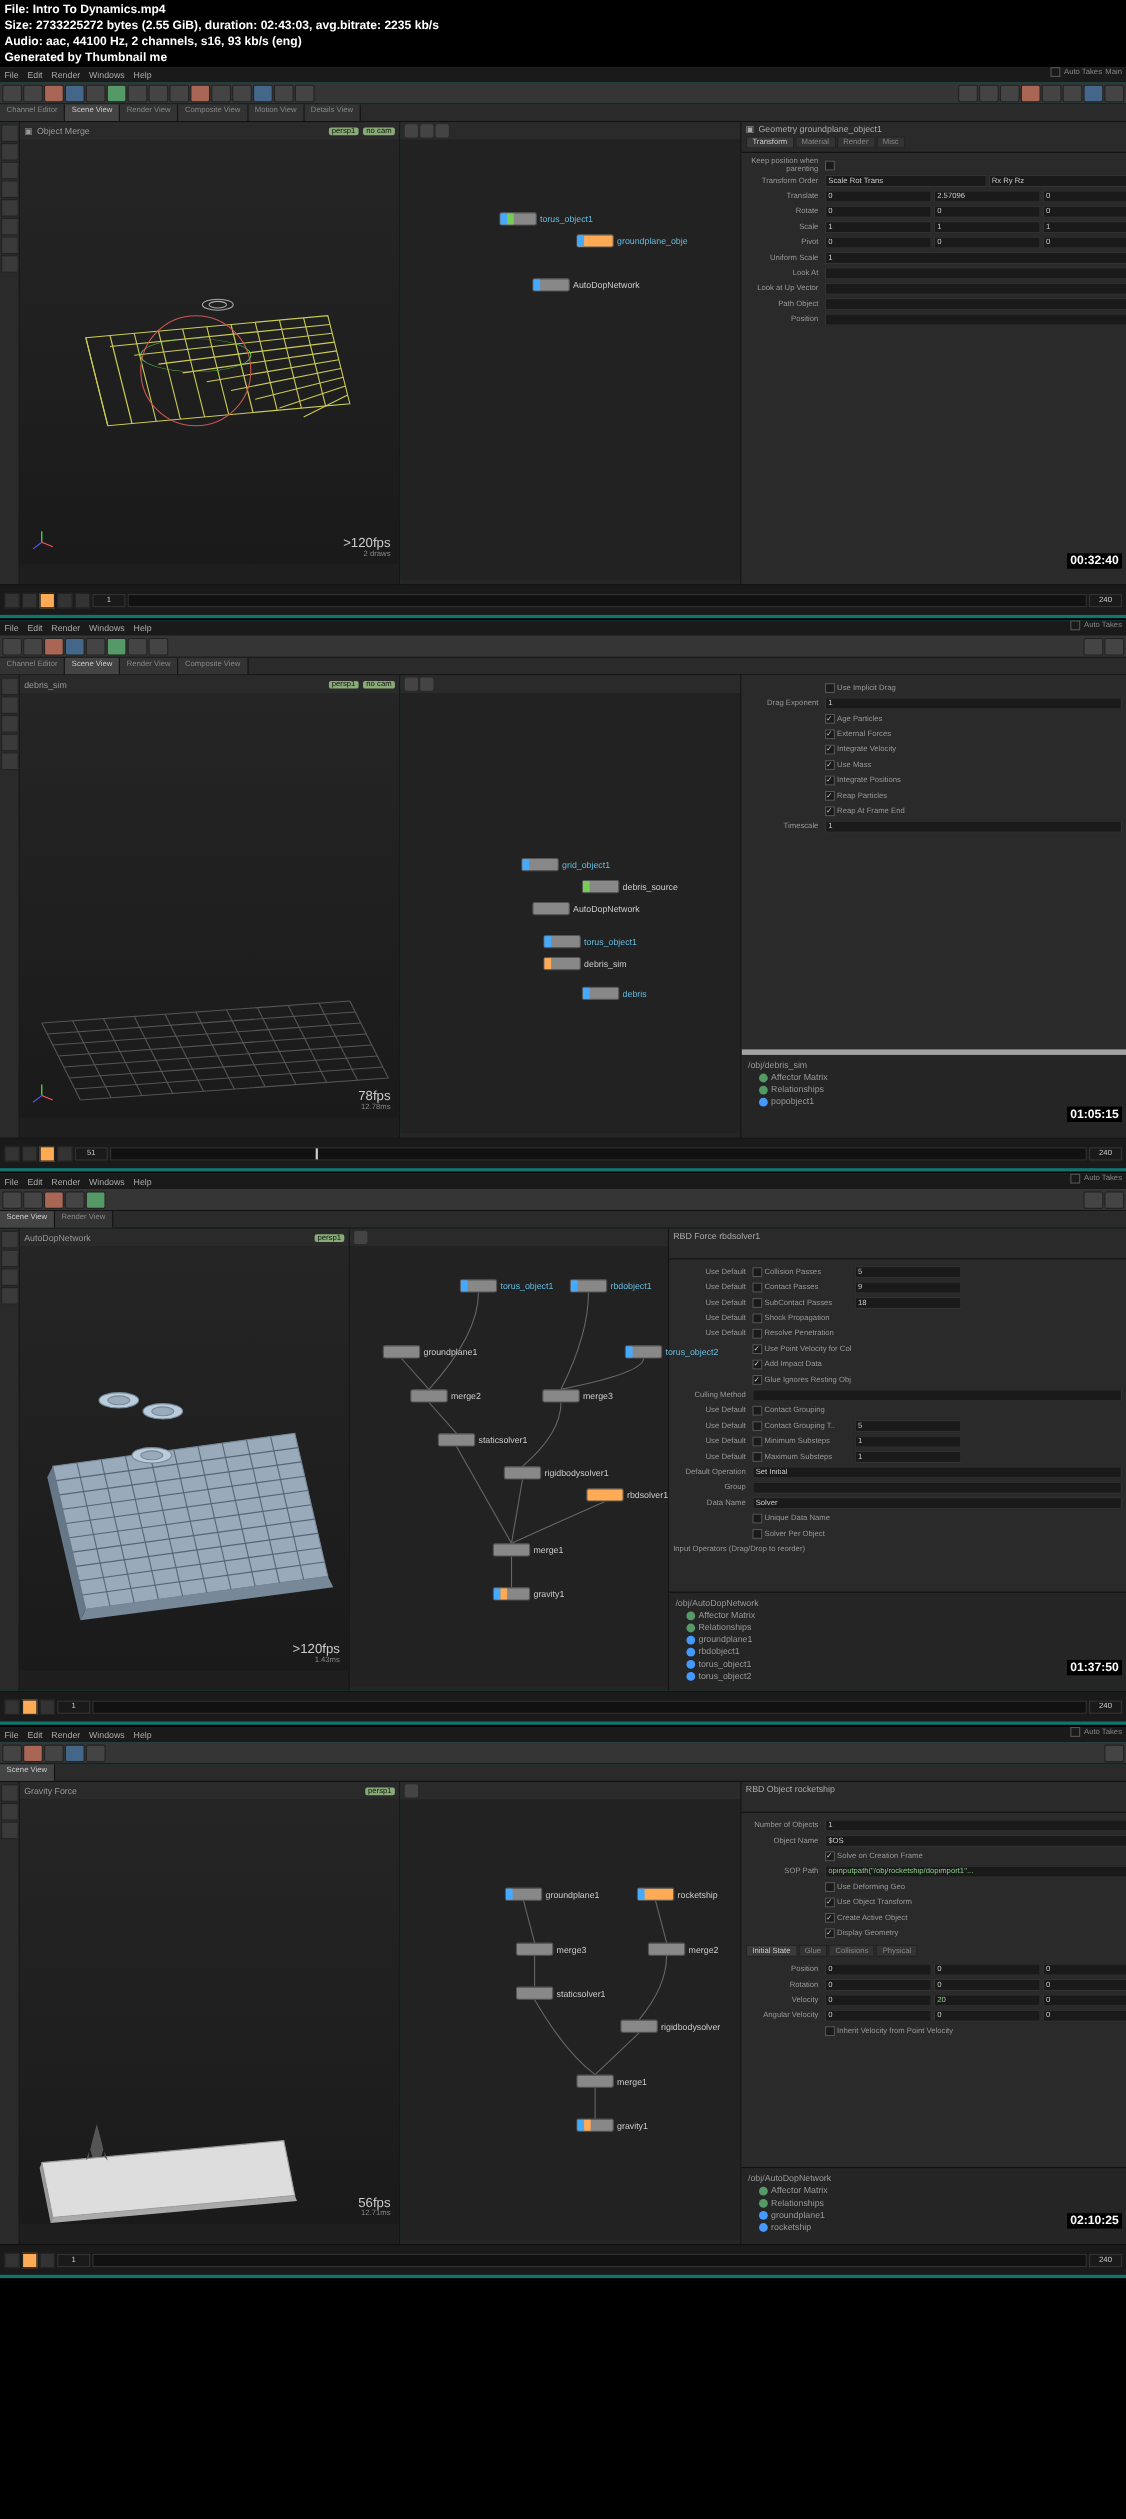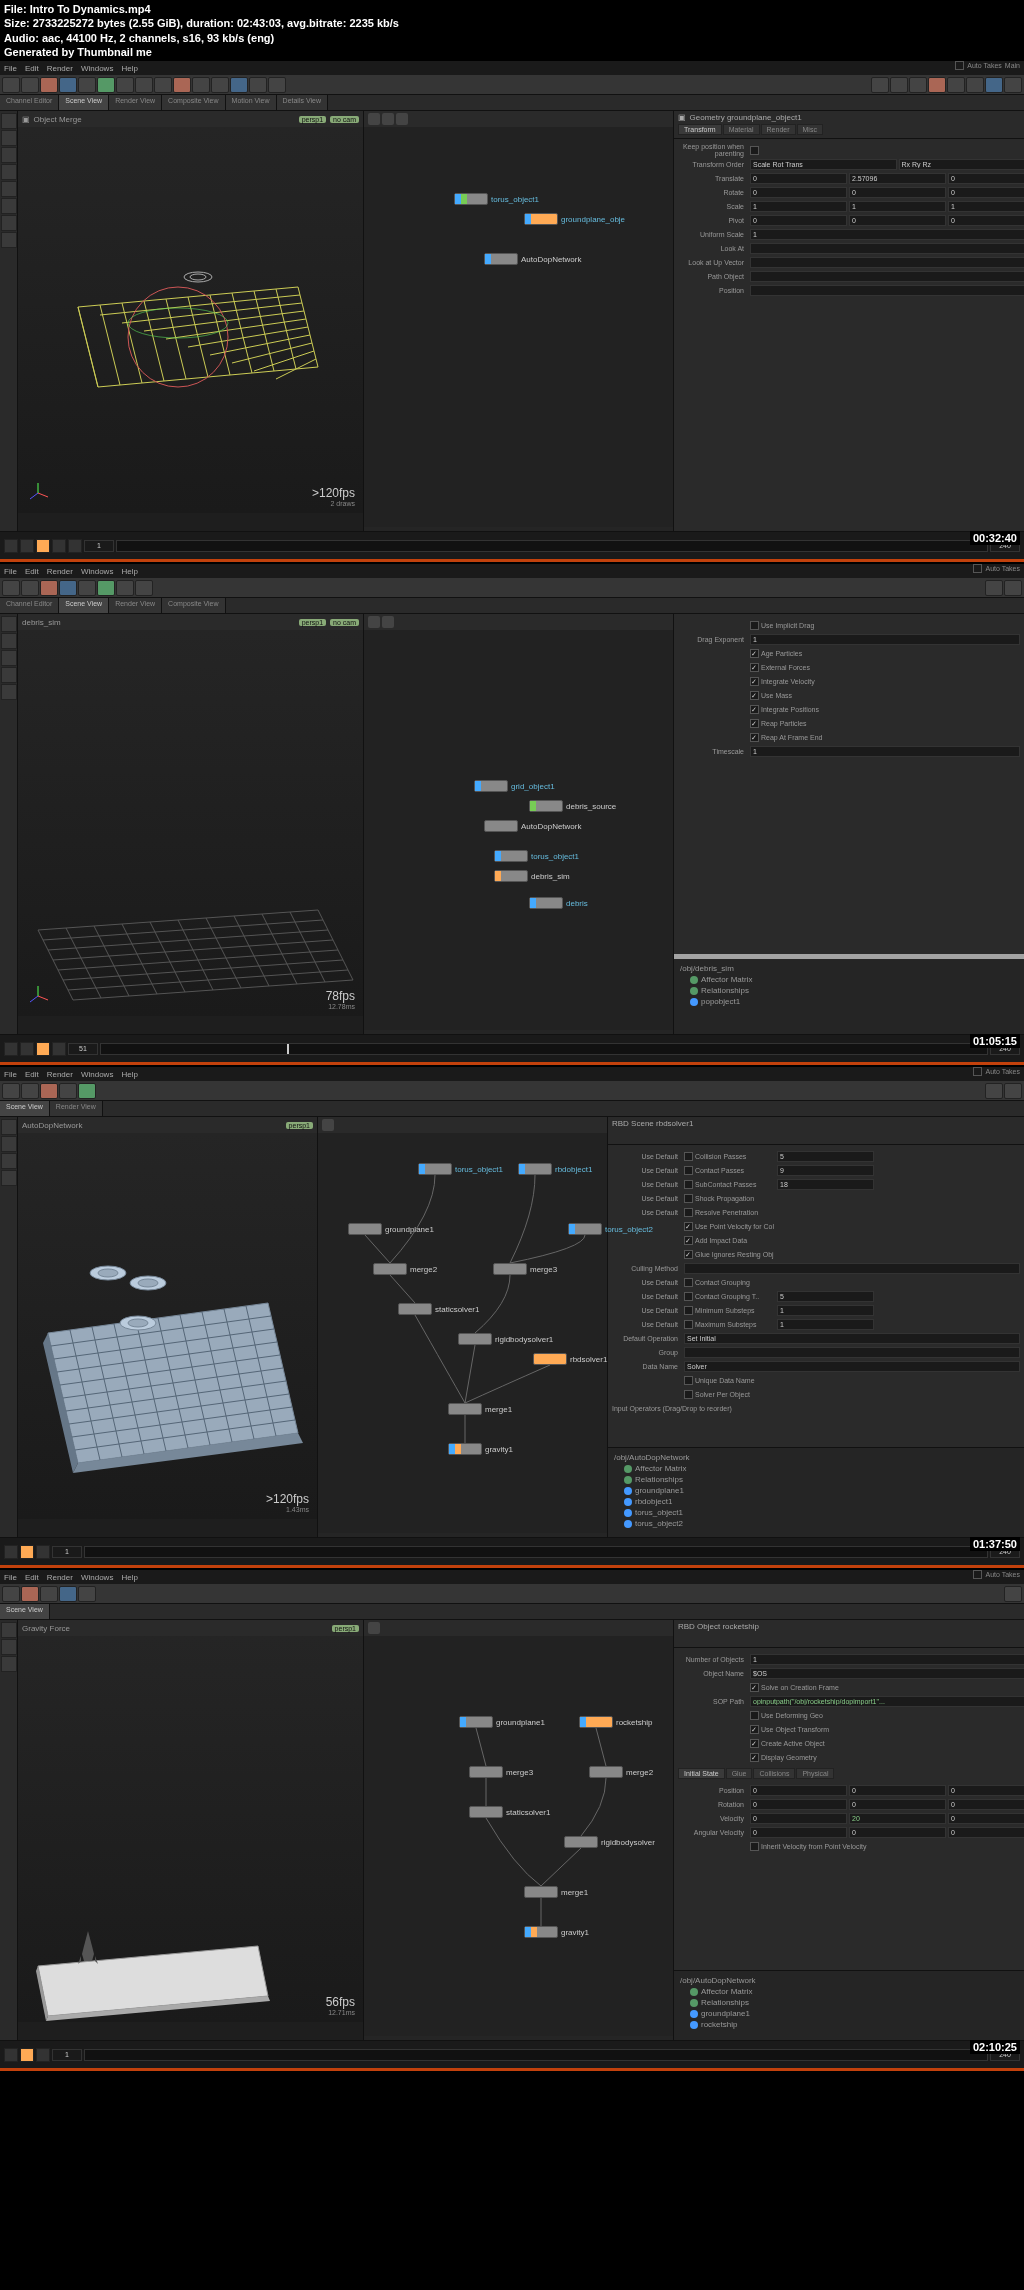--- a/index.html
+++ b/index.html
@@ -1,19 +1,19 @@
 <!DOCTYPE html>
 <html><head>
 <meta charset="utf-8">
 <style>
 * { margin: 0; padding: 0; box-sizing: border-box; font-family: Arial, sans-serif; }
 body { background: #000; color: #ccc; font-size: 9px; width: 1024px; }
 .header-text { background: #000; color: #fff; padding: 2px 4px; font-size: 11px; font-weight: bold; line-height: 1.3; }
 .header-text .label { color: #fff; }
-.screenshot { width: 1024px; height: 503px; background: #c2410c; position: relative; border-bottom: 2px solid #000; }
+.screenshot { width: 1024px; height: 503px; background: #0f766e; position: relative; border-bottom: 2px solid #000; }
 .menubar { background: #1a1a1a; height: 14px; display: flex; align-items: center; padding: 0 4px; gap: 8px; font-size: 8px; color: #aaa; }
 .menubar span { cursor: default; }
 .toolbar { background: #353535; height: 20px; display: flex; align-items: center; padding: 0 2px; gap: 1px; border-bottom: 1px solid #111; }
 .tool-icon { width: 18px; height: 16px; background: #444; border: 1px solid #222; border-radius: 2px; }
 .tool-icon.orange { background: #a65; }
 .tool-icon.blue { background: #468; }
 .tool-icon.green { background: #596; }
 .shelf-tabs { background: #2a2a2a; height: 16px; display: flex; font-size: 7px; color: #888; border-bottom: 1px solid #111; }
 .shelf-tab { padding: 2px 6px; border-right: 1px solid #111; background: #333; }
 .shelf-tab.active { background: #444; color: #ccc; }
@@ -49,21 +49,21 @@
 .param-row { display: flex; align-items: center; font-size: 7px; color: #999; height: 14px; gap: 2px; }
 .param-label { flex: 0 0 70px; text-align: right; padding-right: 4px; }
 .param-input { flex: 1; height: 11px; background: #1a1a1a; border: 1px solid #333; color: #ccc; font-size: 7px; padding: 0 2px; }
 .param-check { width: 9px; height: 9px; background: #1a1a1a; border: 1px solid #555; }
 .param-check.on::after { content: "✓"; color: #ccc; font-size: 7px; display: block; line-height: 7px; }
 .timeline { height: 28px; background: #1a1a1a; display: flex; align-items: center; padding: 0 4px; gap: 2px; border-top: 1px solid #111; }
 .tl-btn { width: 14px; height: 14px; background: #333; border: 1px solid #222; }
 .tl-btn.play { background: #fa5; }
 .tl-track { flex: 1; height: 12px; background: #111; border: 1px solid #333; position: relative; }
 .tl-frame { width: 30px; height: 12px; background: #1a1a1a; border: 1px solid #333; color: #ccc; font-size: 7px; text-align: center; }
-.timestamp { position: absolute; bottom: 17px; right: 4px; background: #000; color: #fff; font-size: 11px; font-weight: bold; padding: 1px 3px; }
+.timestamp { position: absolute; bottom: 45px; right: 4px; background: #000; color: #fff; font-size: 11px; font-weight: bold; padding: 1px 3px; }
 .tree-view { background: #252525; padding: 4px; font-size: 8px; color: #999; }
 .tree-item { padding: 1px 2px; display: flex; align-items: center; gap: 3px; }
 .tree-icon { width: 8px; height: 8px; background: #596; border-radius: 50%; }
 .tree-icon.blue { background: #49f; }
 .autotakes { position: absolute; top: 0; right: 4px; font-size: 7px; color: #888; display: flex; align-items: center; gap: 3px; }
 </style>
 </head>
 <body>
 
 <div class="header-text">
@@ -649,21 +649,21 @@
               <div class="node-flag blue"></div>
               <div class="node-flag orange"></div>
             </div>
             <span class="node-label white">gravity1</span>
           </div>
       </div>
     </div>
     <div class="params">
       <div class="params-header">
           <div class="params-title">
-            <span>RBD Scene rbdsolver1</span>
+            <span>RBD Force rbdsolver1</span>
           </div>
         </div>
       <div class="param-body" style="font-size:7px">
         <div class="param-row">
             <span class="param-label">Use Default</span>
             <div class="param-check"></div>
             <span style="flex:0 0 80px">Collision Passes</span>
             <input class="param-input" style="flex: 0 0 30px;" value="5">
           </div>
         <div class="param-row">

